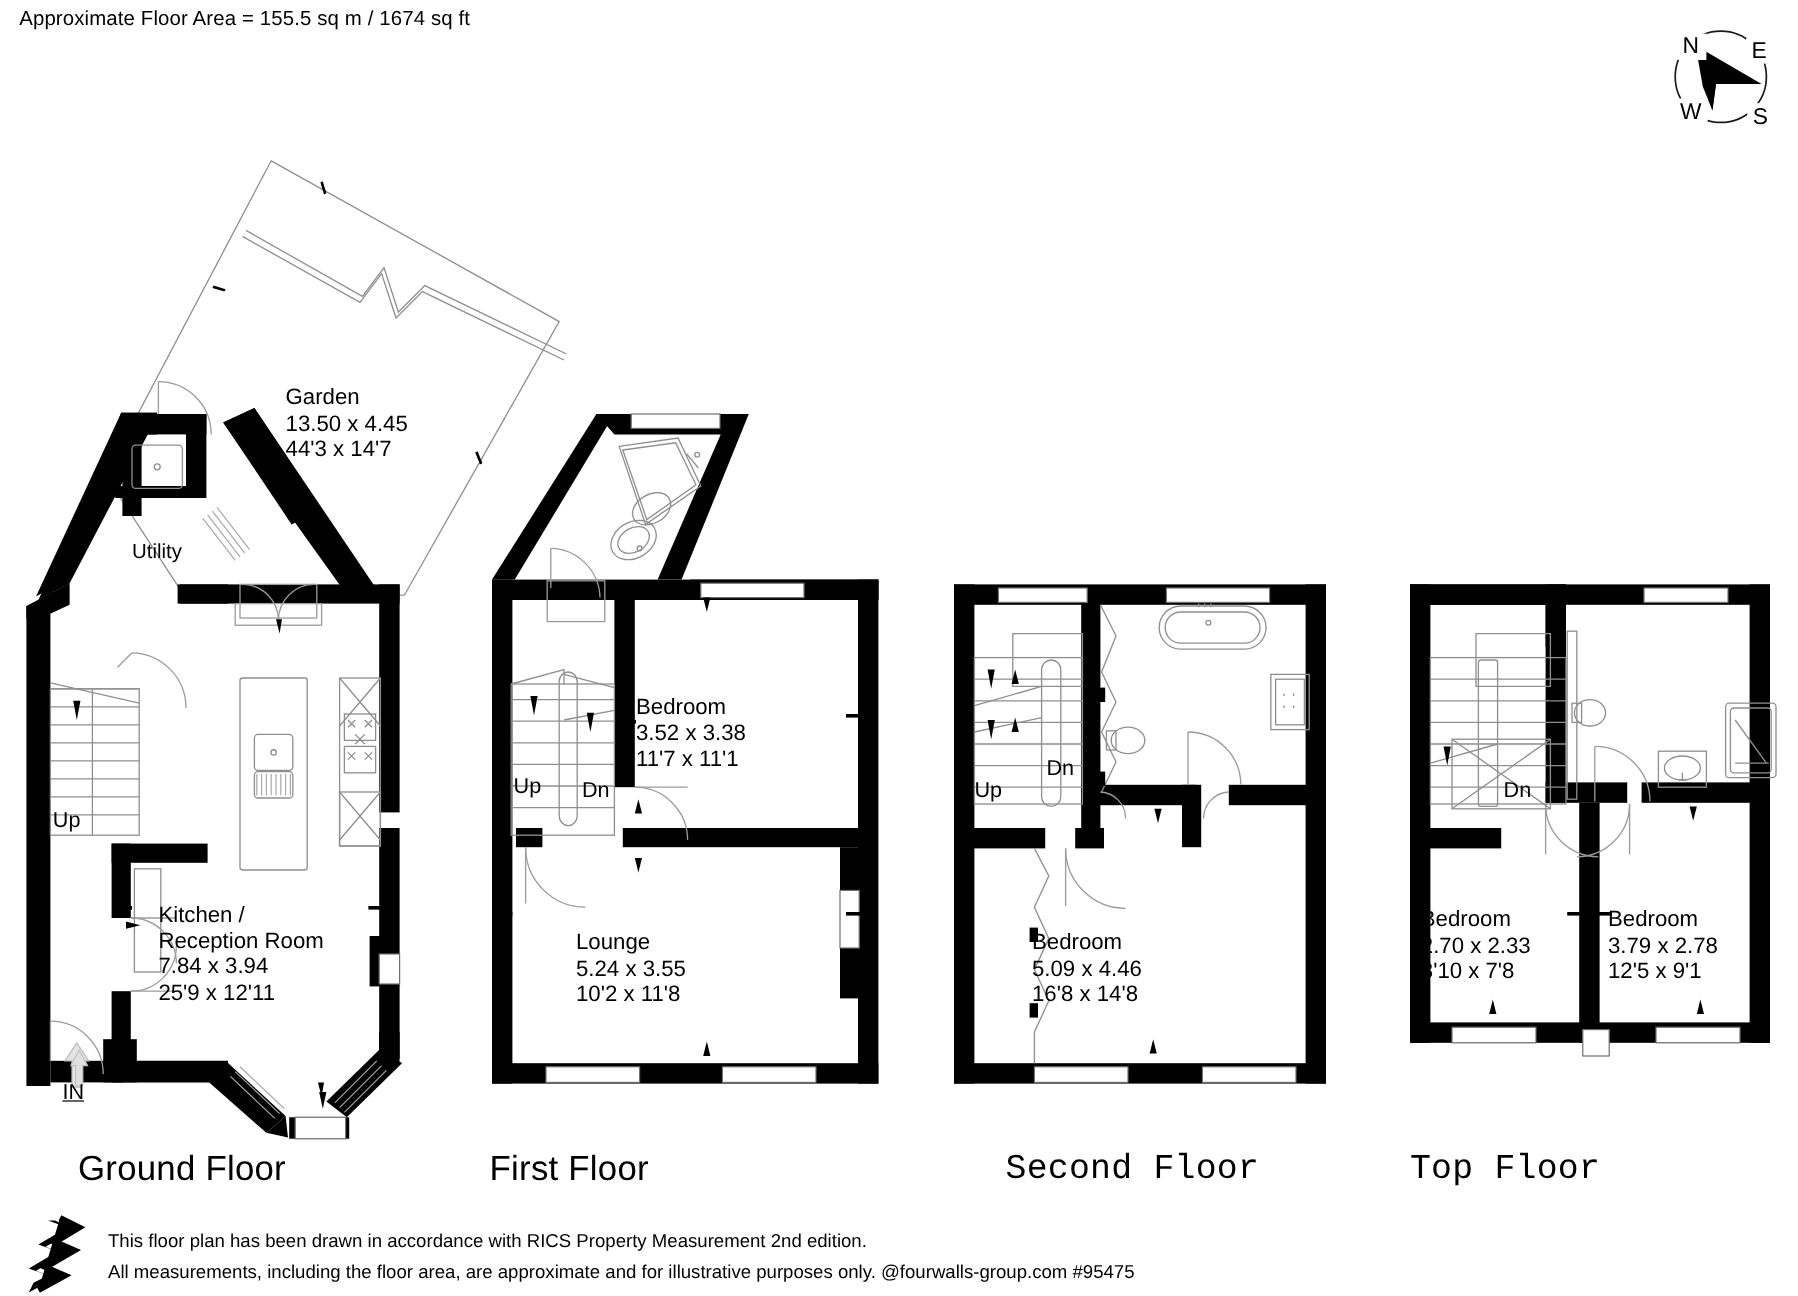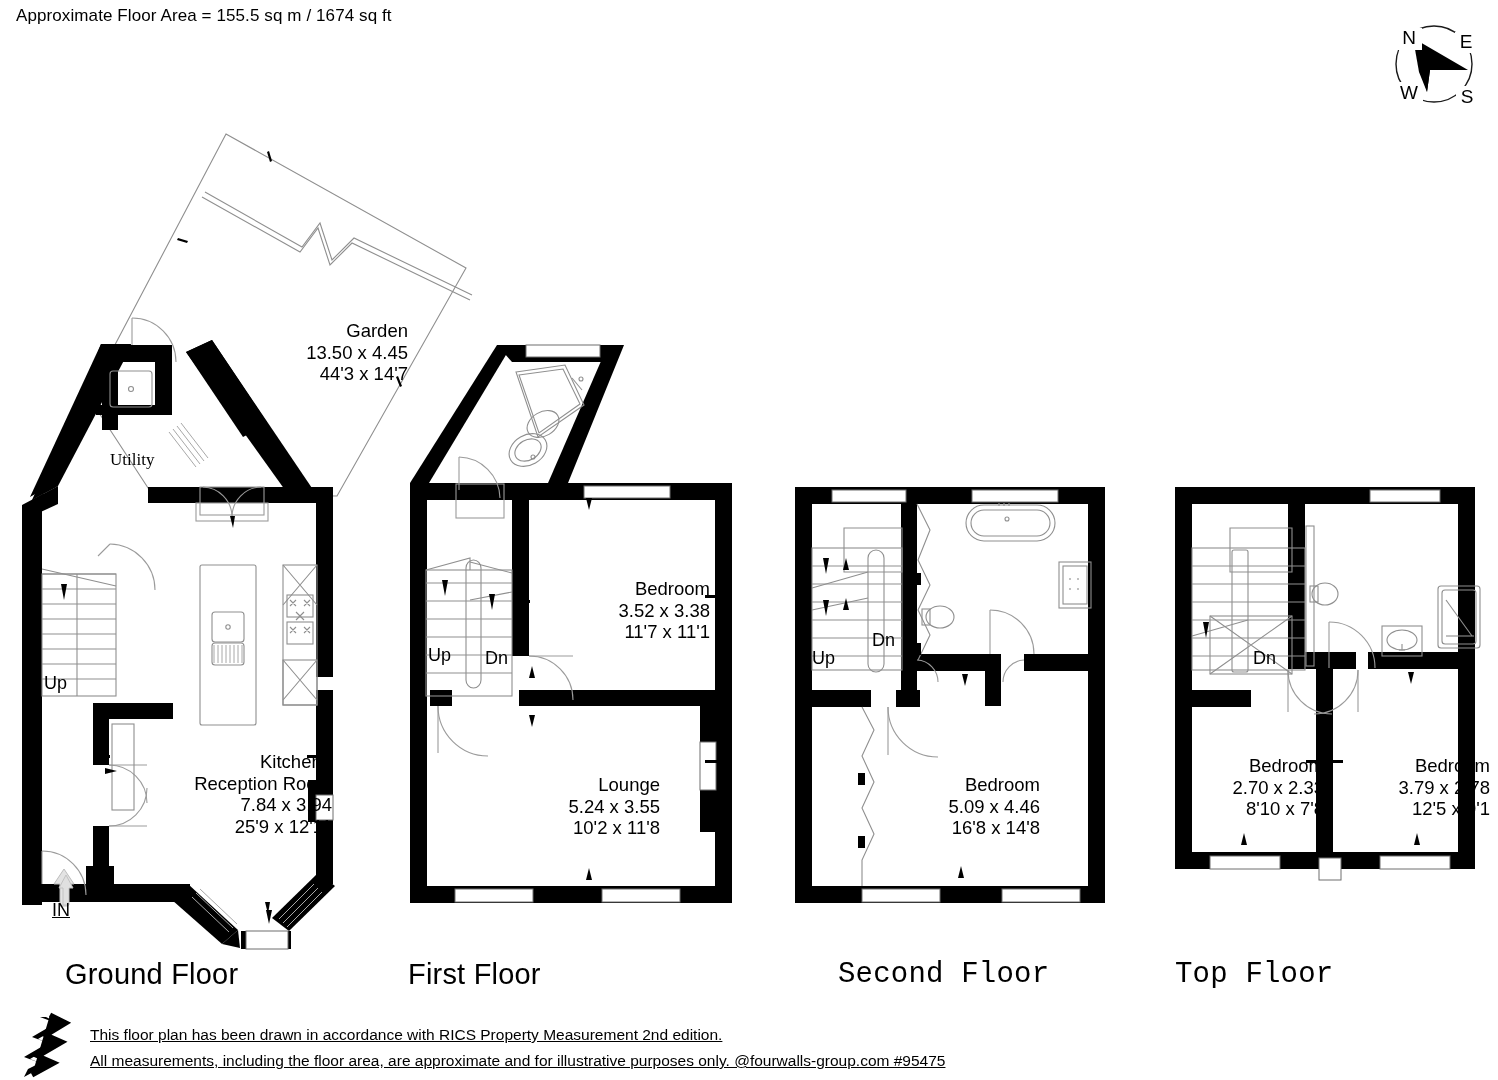--- a/index.html
+++ b/index.html
@@ -37,39 +37,38 @@
   .floor-title {
     position: absolute;
     font-size: 29px;
     letter-spacing: 0.2px;
     white-space: nowrap;
   }
   .room-label {
     position: absolute;
     font-size: 18.5px;
     line-height: 21.5px;
-    text-align: right;
+    text-align: left;
     white-space: nowrap;
   }
   .small-label {
     position: absolute;
     font-size: 17px;
     white-space: nowrap;
   }
   .stair-label {
     position: absolute;
     font-size: 18px;
     white-space: nowrap;
   }
   .footer-line {
     position: absolute;
     left: 90px;
     font-size: 15.5px;
     white-space: nowrap;
-    text-decoration: underline;
   }
   .compass-letter {
     font-size: 19px;
     font-family: "Liberation Sans", sans-serif;
   }
 </style>
 </head>
 <body>
 
 <div id="page">
@@ -503,21 +502,21 @@
     <div>44'3 x 14'7</div>
   </div>
 
   <div class="room-label" style="left:132px; top:751px; width:200px;">
     <div>Kitchen /</div>
     <div>Reception Room</div>
     <div>7.84 x 3.94</div>
     <div>25'9 x 12'11</div>
   </div>
 
-  <div class="small-label" style="left:110px; top:450px;font-family:Liberation Serif, serif;">Utility</div>
+  <div class="small-label" style="left:110px; top:450px;">Utility</div>
   <div class="stair-label" style="left:44px; top:673px;">Up</div>
   <div class="stair-label" style="left:52px; top:900px;text-decoration:underline;">IN</div>
 
   <div class="room-label" style="left:530px; top:578px; width:180px;">
     <div>Bedroom</div>
     <div>3.52 x 3.38</div>
     <div>11'7 x 11'1</div>
   </div>
 
   <div class="room-label" style="left:480px; top:774px; width:180px;">

